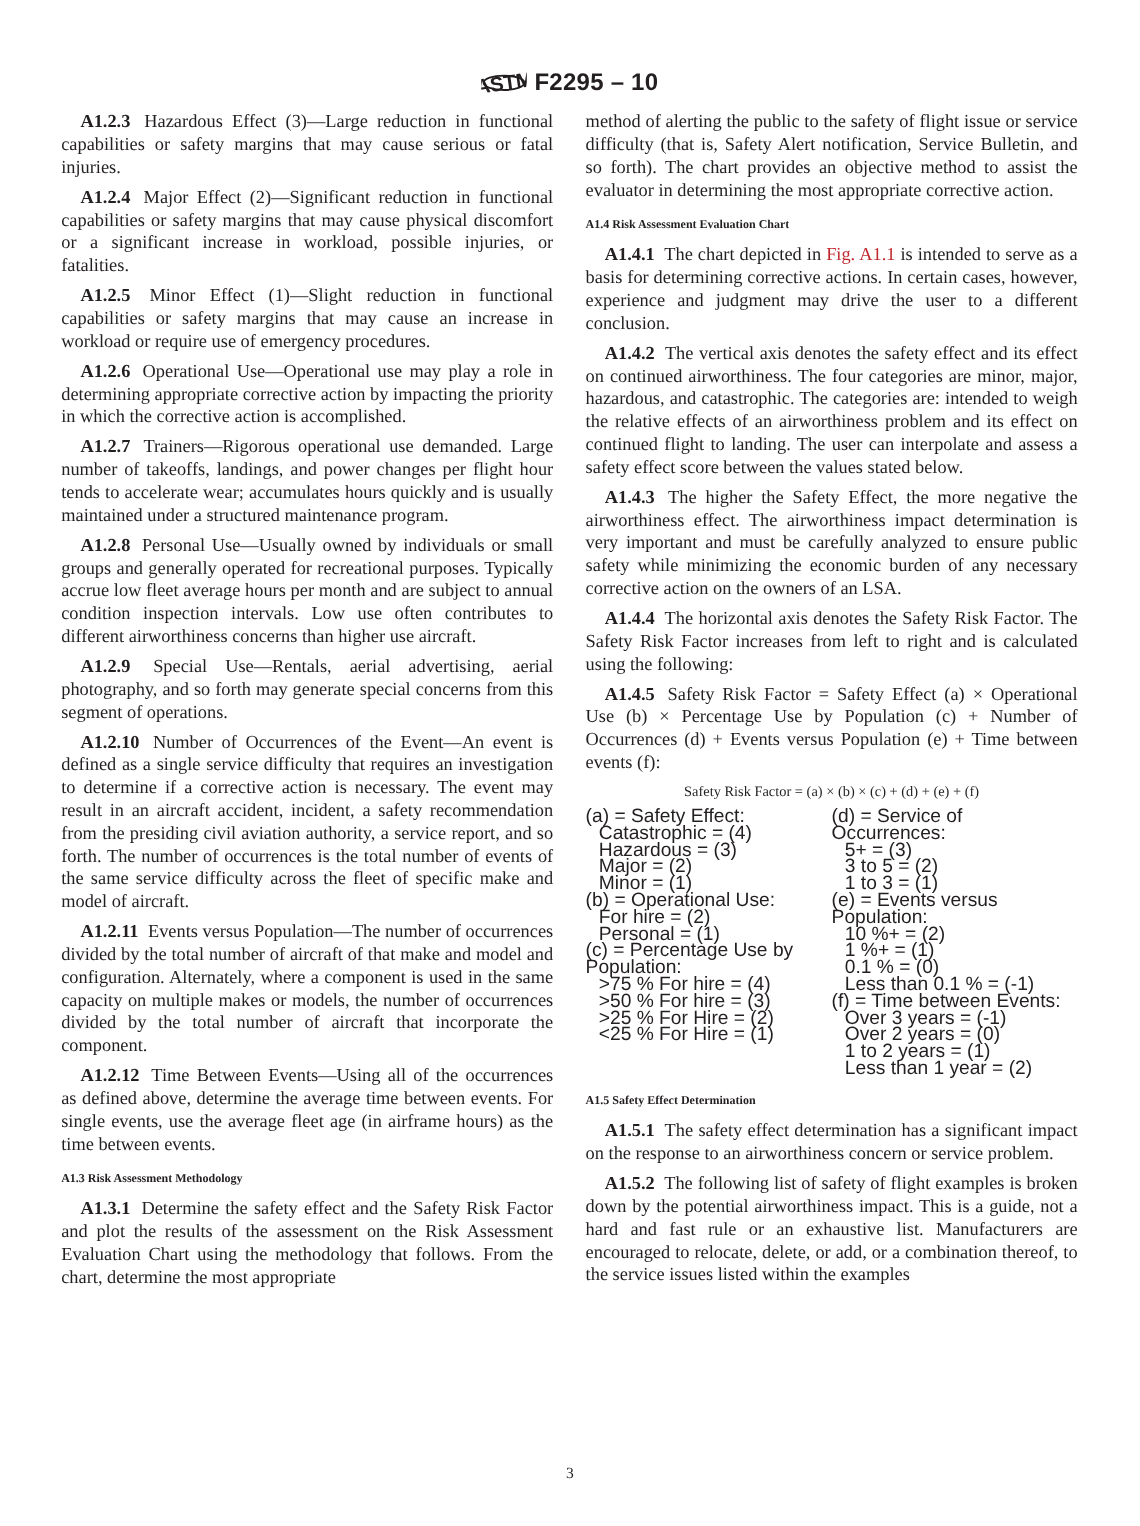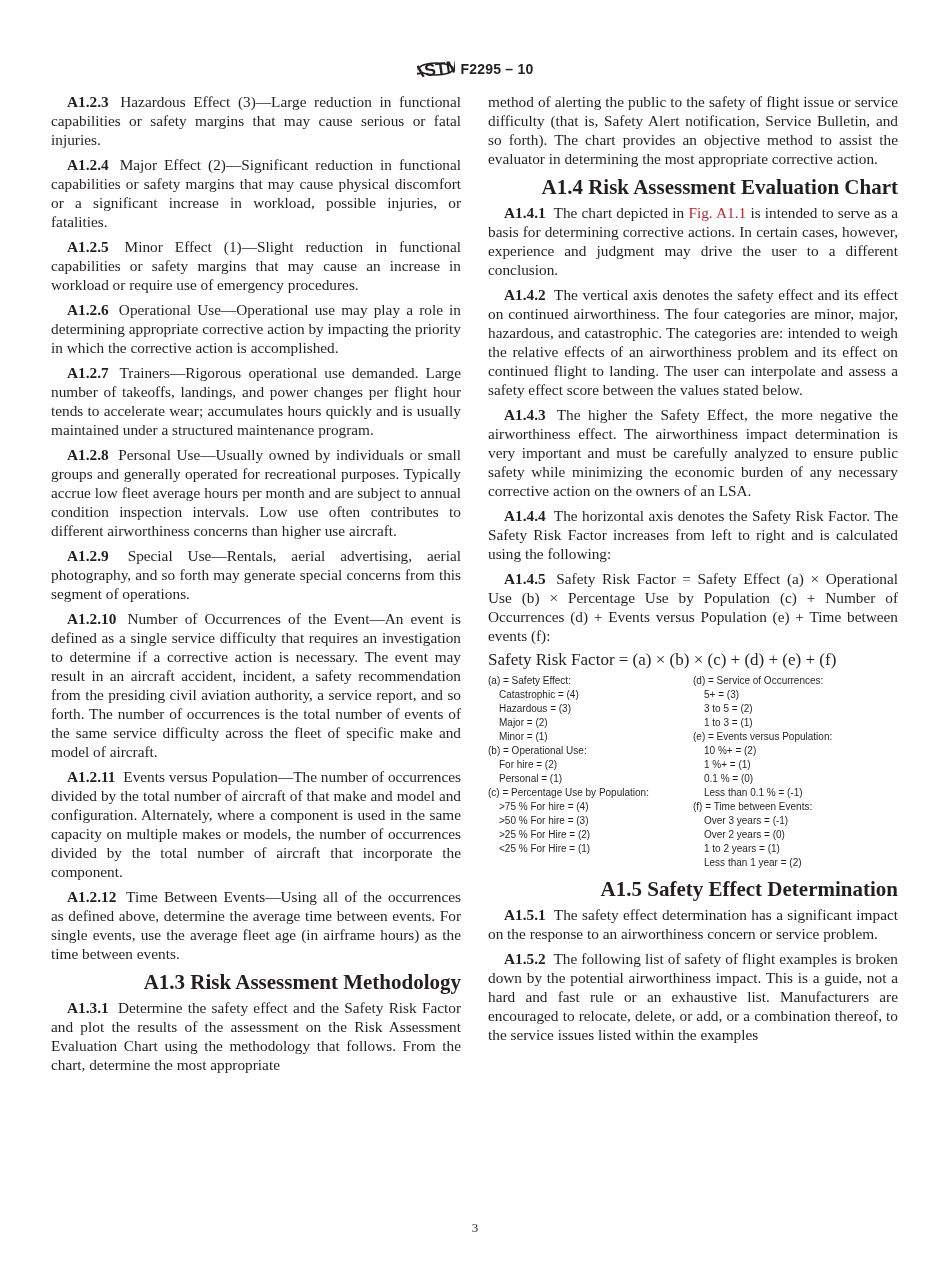--- a/index.html
+++ b/index.html
@@ -1,30 +1,30 @@
 <!DOCTYPE html>
 <html><head>
 <meta charset="utf-8">
 <style>
   html, body { margin: 0; padding: 0; background: #ffffff; }
   body { width: 950px; height: 1272px; position: relative; overflow: hidden; color: #231f20; }
   .header { position: absolute; top: 56px; left: 0; width: 950px; height: 26px; display: flex; justify-content: center; align-items: center; }
   .logo { width: 38px; height: 26px; margin-right: 6px; display: inline-block; }
-  .std-id { font-family: "Liberation Sans", sans-serif; font-weight: bold; font-size: 14px; color: #231f20; letter-spacing: 0.2px; }
+  .std-id { font-family: "Liberation Sans", sans-serif; font-weight: bold; font-size: 20px; color: #231f20; letter-spacing: 0.2px; }
   .col { position: absolute; top: 92px; width: 410px; font-family: "Liberation Serif", serif; font-size: 15.3px; line-height: 19px; }
   .col-left { left: 51px; }
   .col-right { left: 488px; }
   p.para { margin: 0 0 6px 0; text-indent: 16px; text-align: justify; hyphens: manual; }
   p.cont { text-indent: 0; }
   .num { margin-right: 4px; font-weight: bold; }
   .it { }
-  h2.sec { font-family: "Liberation Serif", serif; font-weight: bold; font-size: 21px; line-height: 19px; margin: 10px 0 6px 0; text-align: right; }
+  h2.sec { font-family: "Liberation Serif", serif; font-weight: bold; font-size: 10px; line-height: 19px; margin: 10px 0 6px 0; }
   .link { color: #c0272d; }
-  .formula { font-family: "Liberation Serif", serif; font-size: 17px; margin: 4px 0 6px 0; line-height: 17px; }
-  .legend { display: flex; font-family: "Liberation Sans", sans-serif; font-size: 10px; line-height: 14px; }
+  .formula { text-align: center; font-family: "Liberation Serif", serif; font-size: 12px; margin: 4px 0 6px 0; line-height: 17px; }
+  .legend { display: flex; font-family: "Liberation Sans", sans-serif; font-size: 16px; line-height: 14px; }
   .legend .lcol { width: 206px; }
   .legend .lh { }
   .legend .li { padding-left: 11px; }
   .legend .group { margin: 0; }
   .page-num { position: absolute; top: 1220px; left: 0; width: 950px; text-align: center; font-family: "Liberation Serif", serif; font-size: 13px; }
 </style>
 </head>
 <body>
 
 <div class="header">

